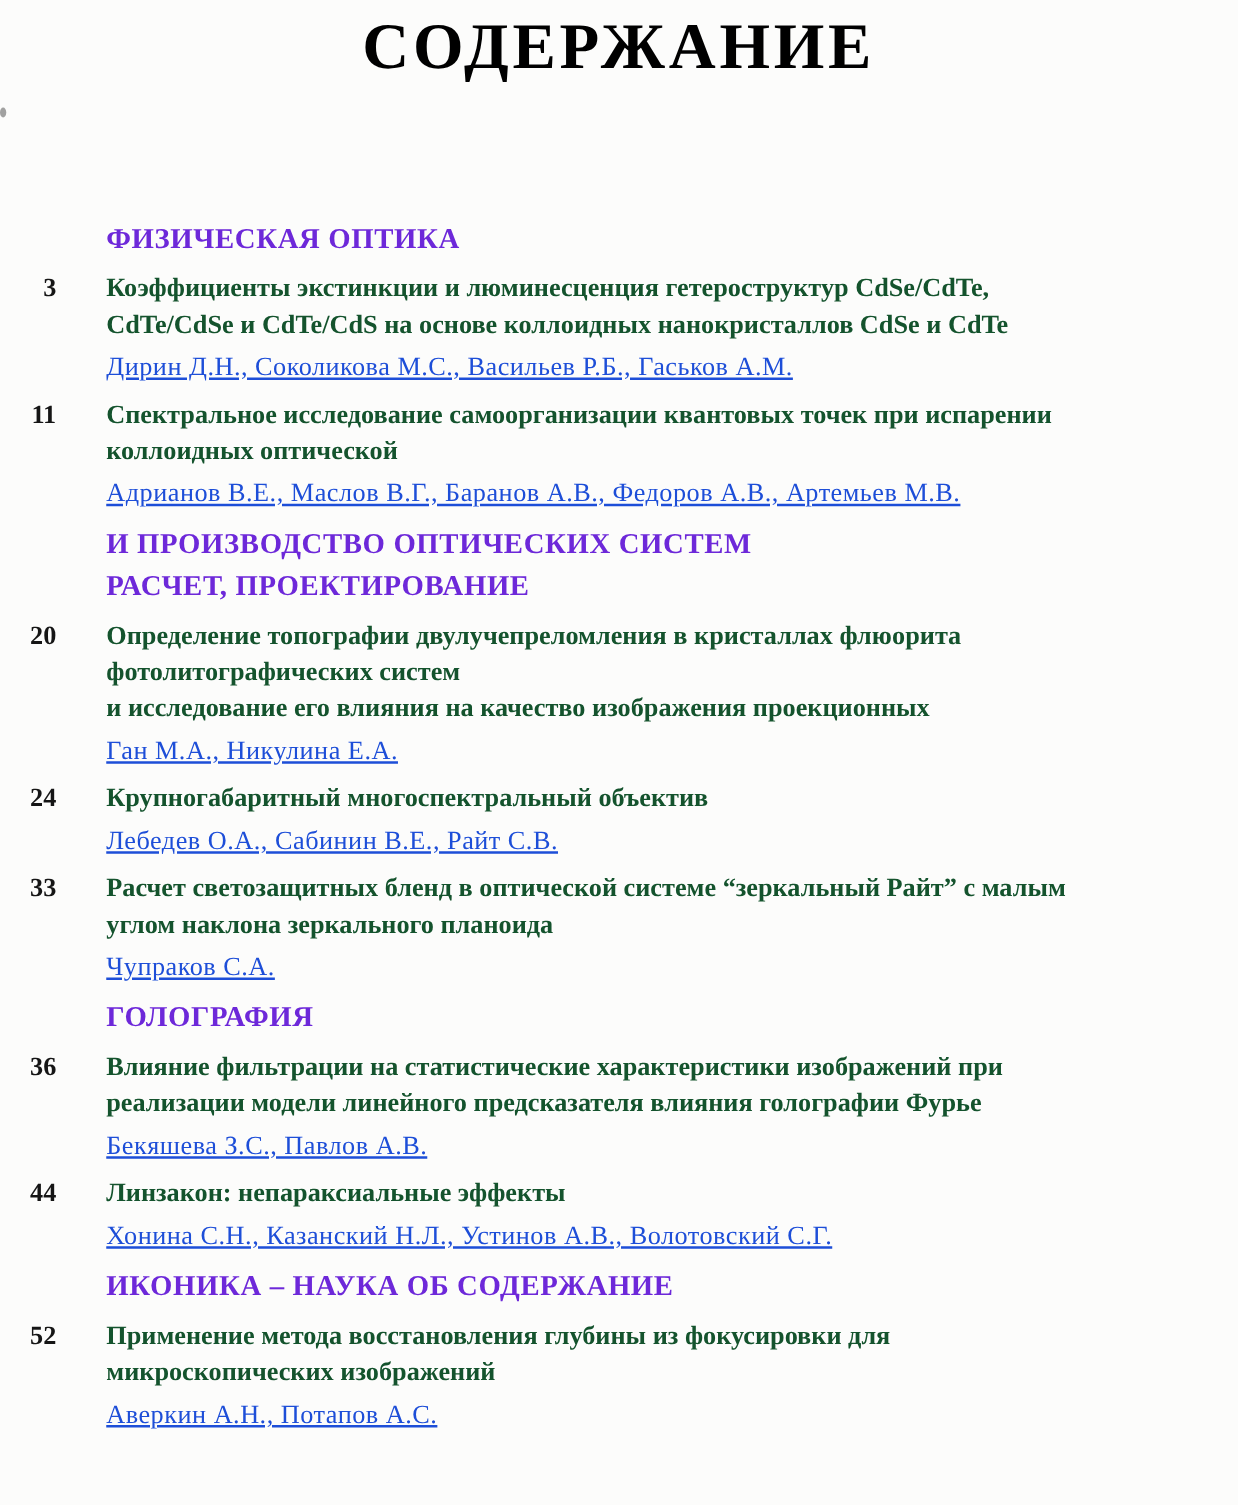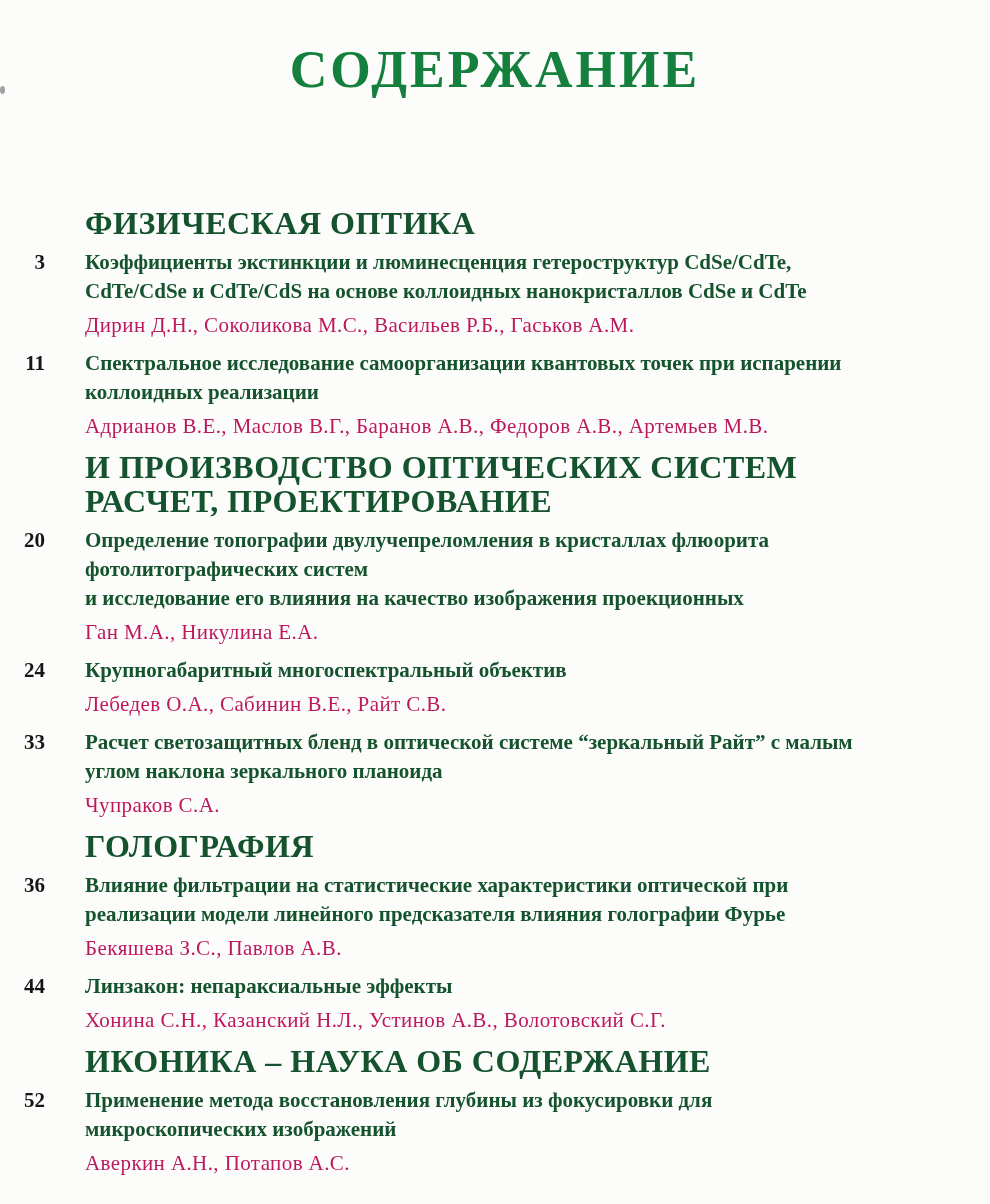--- a/index.html
+++ b/index.html
@@ -2,48 +2,49 @@
 <html><head>
 <meta charset="utf-8">
 <style>
   html, body { margin: 0; padding: 0; }
   body {
     width: 990px; height: 1204px; overflow: hidden; position: relative;
     background: #fcfcfb; color: #1a1a1a;
     font-family: "Liberation Serif", "DejaVu Serif", serif;
   }
   .page-title {
-    margin: 40px 0 0 0; text-align: center;
+    margin: 8px 0 0 0; text-align: center;
     font-size: 52px; font-weight: 700; letter-spacing: 3px; line-height: 60px;
-    color: #15803d;
+    color: #000000;
   }
   .toc { margin-top: 106px; }
   .toc-section .heading {
     margin: 10px 0 8px 85px;
-    font-size: 32px; font-weight: 700; line-height: 34px; letter-spacing: 0.5px;
-    color: #14532d;
+    font-size: 23px; font-weight: 700; line-height: 34px; letter-spacing: 0.5px;
+    color: #6d28d9;
   }
   .toc-section:first-child .heading { margin-top: 0; }
   .heading .hline { display: block; white-space: nowrap; }
   .entry {
     display: grid; grid-template-columns: 45px 1fr; column-gap: 40px;
     margin-bottom: 11px; padding-right: 28px;
   }
   .entry .num {
     font-size: 21px; font-weight: 700; line-height: 29px; text-align: right;
     color: #151515;
   }
   .entry .tline {
     font-size: 21px; font-weight: 700; line-height: 29px; white-space: nowrap;
     color: #14532d;
   }
   .entry .authors {
     margin-top: 7px;
     font-size: 21px; font-weight: 400; line-height: 25px; letter-spacing: 0.4px;
-    color: #be185d;
+    color: #1d4ed8;
+    text-decoration: underline;
   }
   .speck {
     position: absolute; left: 0; top: 86px; width: 5px; height: 8px;
     background: #8a8a8a; border-radius: 50%; opacity: 0.8;
   }
 </style>
 </head>
 <body>
 
 <div class="speck"></div>
@@ -64,21 +65,21 @@
           <div class="tline">CdTe/CdSe и CdTe/CdS на основе коллоидных нанокристаллов CdSe и CdTe</div>
         </div>
         <div class="authors">Дирин Д.Н., Соколикова М.С., Васильев Р.Б., Гаськов А.М.</div>
       </div>
     </div>
     <div class="entry">
       <div class="num">11</div>
       <div class="body">
         <div class="titlelines">
           <div class="tline">Спектральное исследование самоорганизации квантовых точек при испарении</div>
-          <div class="tline">коллоидных реализации</div>
+          <div class="tline">коллоидных оптической</div>
         </div>
         <div class="authors">Адрианов В.Е., Маслов В.Г., Баранов А.В., Федоров А.В., Артемьев М.В.</div>
       </div>
     </div>
   </section>
 
   <section class="toc-section">
     <h2 class="heading">
       <span class="hline">И ПРОИЗВОДСТВО ОПТИЧЕСКИХ СИСТЕМ</span>
       <span class="hline">РАСЧЕТ, ПРОЕКТИРОВАНИЕ</span>
@@ -116,21 +117,21 @@
   </section>
 
   <section class="toc-section">
     <h2 class="heading">
       <span class="hline">ГОЛОГРАФИЯ</span>
     </h2>
     <div class="entry">
       <div class="num">36</div>
       <div class="body">
         <div class="titlelines">
-          <div class="tline">Влияние фильтрации на статистические характеристики оптической при</div>
+          <div class="tline">Влияние фильтрации на статистические характеристики изображений при</div>
           <div class="tline">реализации модели линейного предсказателя влияния голографии Фурье</div>
         </div>
         <div class="authors">Бекяшева З.С., Павлов А.В.</div>
       </div>
     </div>
     <div class="entry">
       <div class="num">44</div>
       <div class="body">
         <div class="titlelines">
           <div class="tline">Линзакон: непараксиальные эффекты</div>

